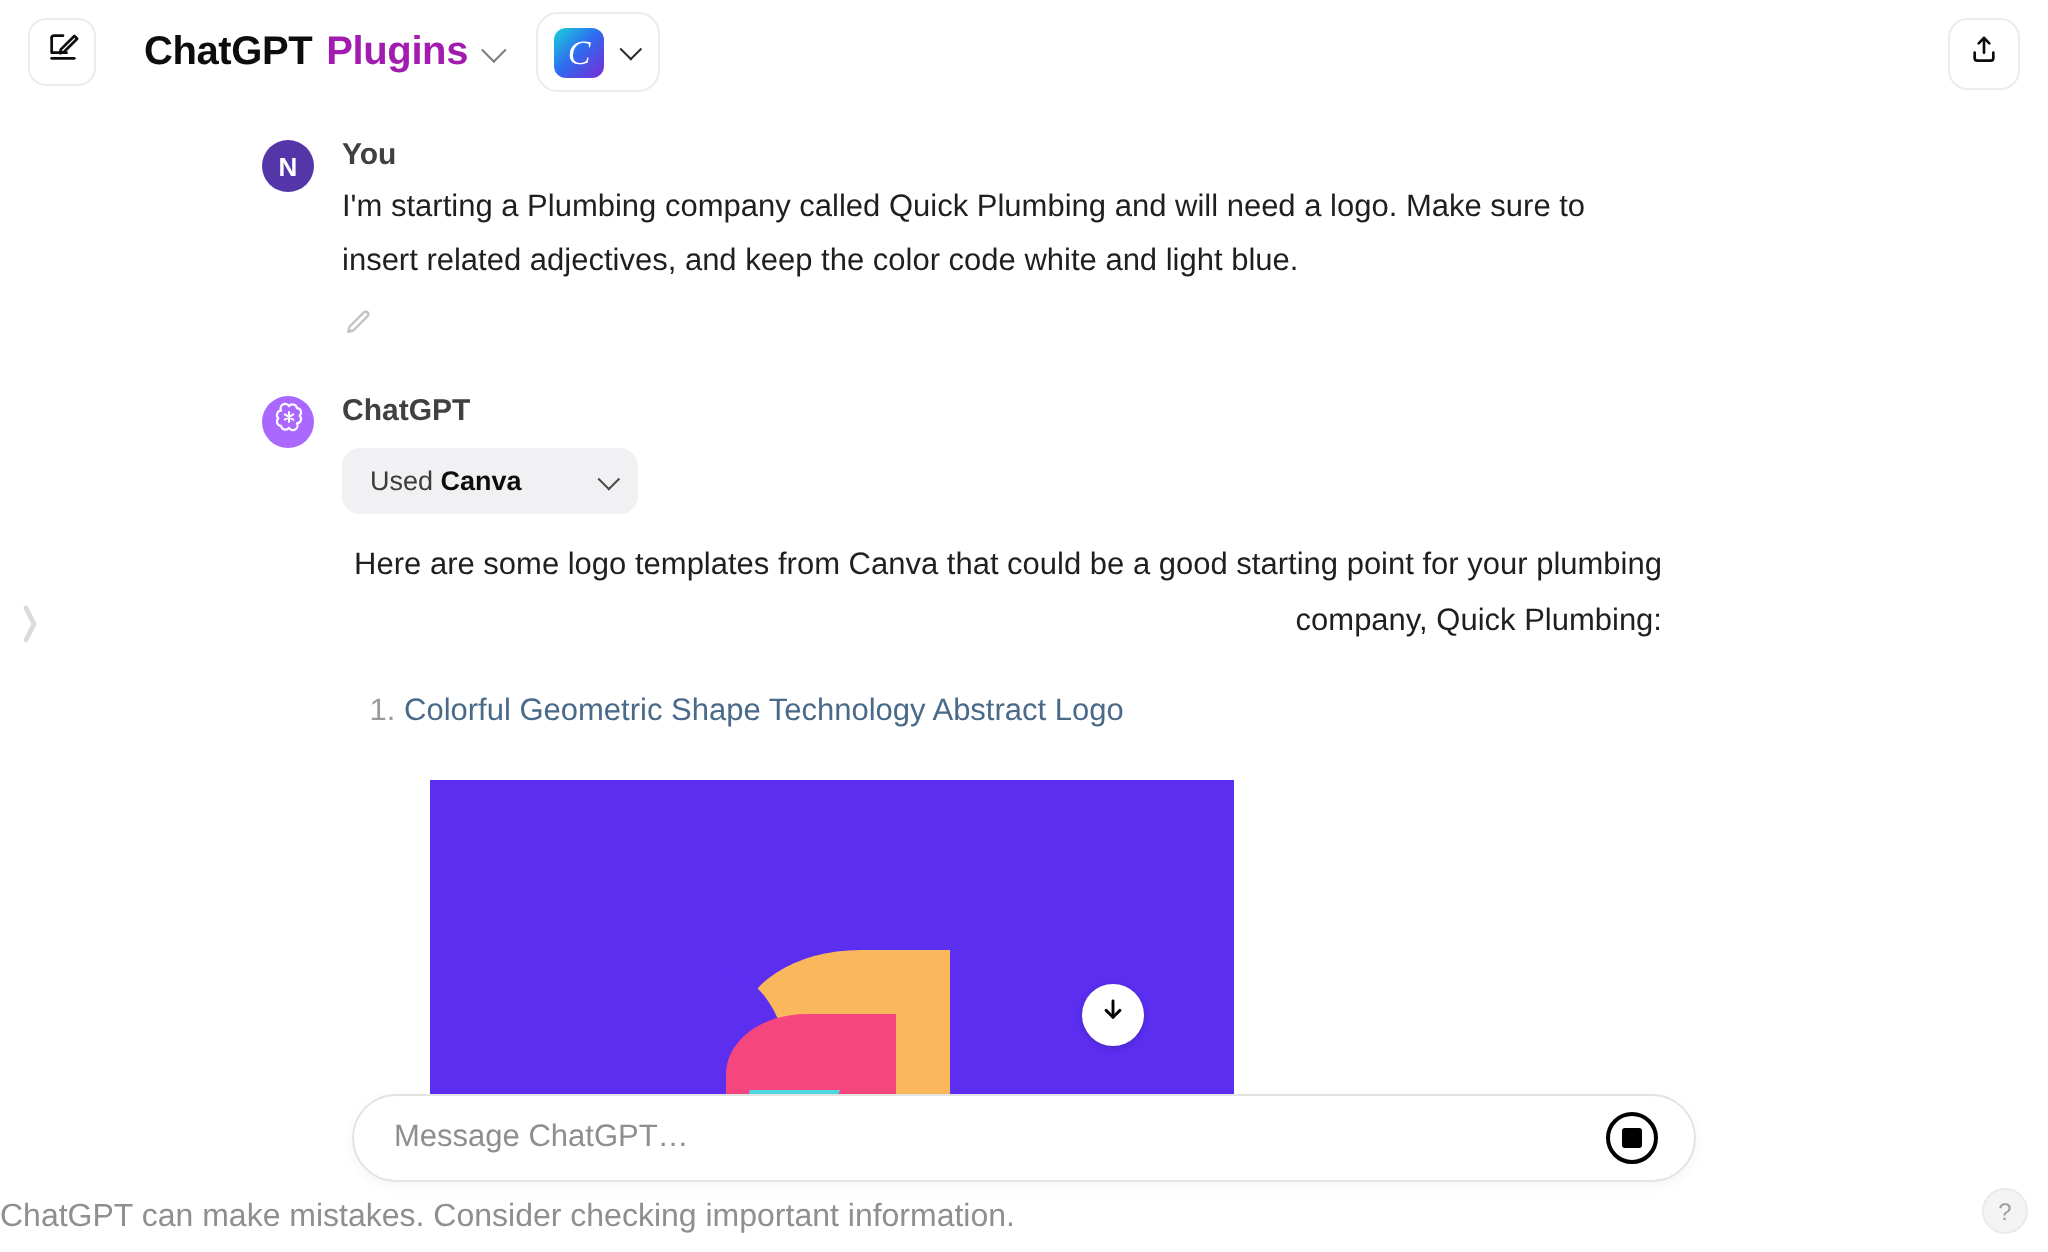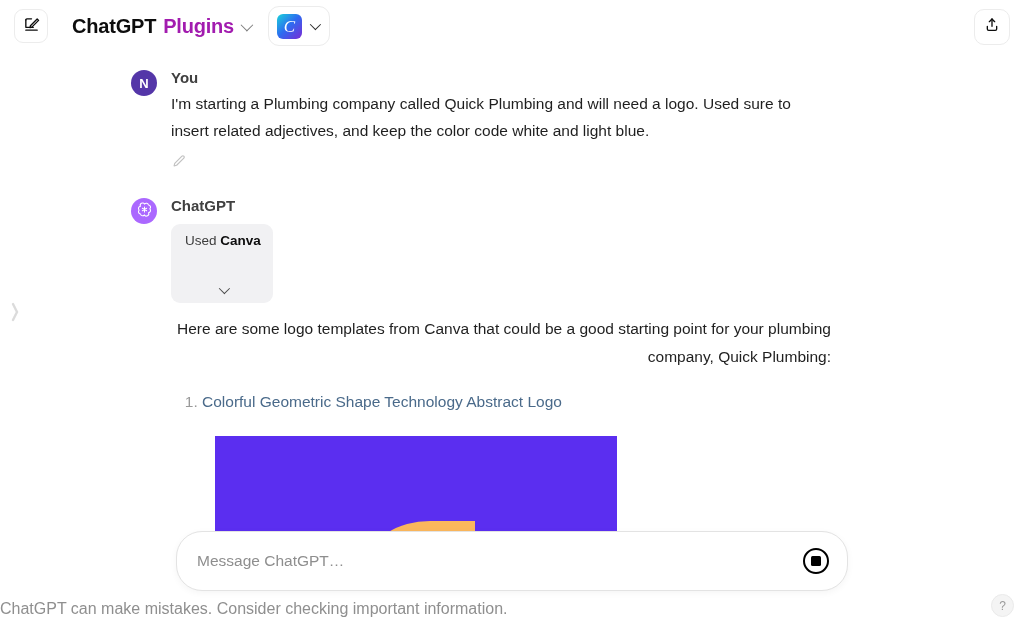--- a/index.html
+++ b/index.html
@@ -122,21 +122,20 @@
 
   .used-pill {
     display: inline-flex; align-items: center; gap: 38px;
     background: #f1f1f3;
     border-radius: 9px;
     padding: 9px 12px 9px 14px;
     margin: 6px 0 12px;
     font-size: 13.5px;
     color: #3c3c3c;
     cursor: pointer;
-    flex-direction: column;
   }
   .used-pill b { color: #0d0d0d; }
   .chev-sm {
     width: 8px; height: 8px;
     border-right: 1.5px solid #4a4a4a;
     border-bottom: 1.5px solid #4a4a4a;
     transform: rotate(45deg) translateY(-2px);
     display: inline-block;
   }
 
@@ -197,21 +196,21 @@
 
   
   .composer-zone {
     position: absolute;
     left: 0; right: 0; bottom: 0;
     background: #fff;
     padding: 0 0 8px;
   }
   .composer {
     margin: 0 auto;
-    width: 672px; height: 60px;
+    width: 672px; height: 44px;
     border: 1px solid #e3e3e3;
     border-radius: 26px;
     background: #fff;
     display: flex; align-items: center;
     padding: 0 18px;
     box-shadow: 0 2px 7px rgba(0,0,0,.045);
     position: relative;
   }
   .composer-input {
     border: none; outline: none;
@@ -294,21 +293,21 @@
     </svg>
   </span>
 </div>
 
 <div class="thread">
 
   <div class="msg user">
     <div class="avatar user">N</div>
     <div class="msg-body">
       <div class="who">You</div>
-      <p class="para">I'm starting a Plumbing company called Quick Plumbing and will need a logo. Used sure to insert related adjectives, and keep the color code white and light blue.</p>
+      <p class="para">I'm starting a Plumbing company called Quick Plumbing and will need a logo. Make sure to insert related adjectives, and keep the color code white and light blue.</p>
       <div class="edit-row">
         <span style="cursor:pointer;display:inline-block;">
           <svg width="15" height="15" viewBox="0 0 24 24" fill="none" stroke="#c2c2c2" stroke-width="1.9" stroke-linecap="round" stroke-linejoin="round">
             <path d="M17.5 3.5a2.1 2.1 0 0 1 3 3L9 18l-4 1 1-4z"></path>
           </svg>
         </span>
       </div>
     </div>
   </div>
 

